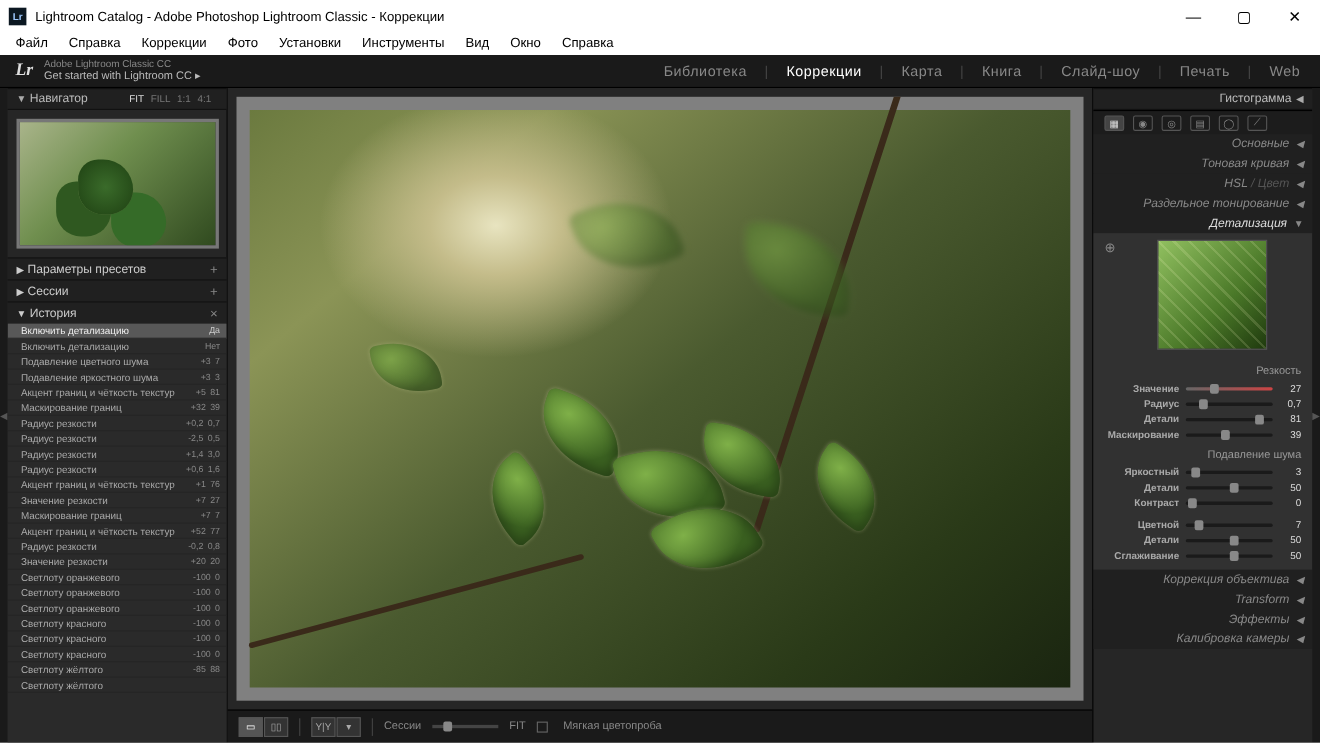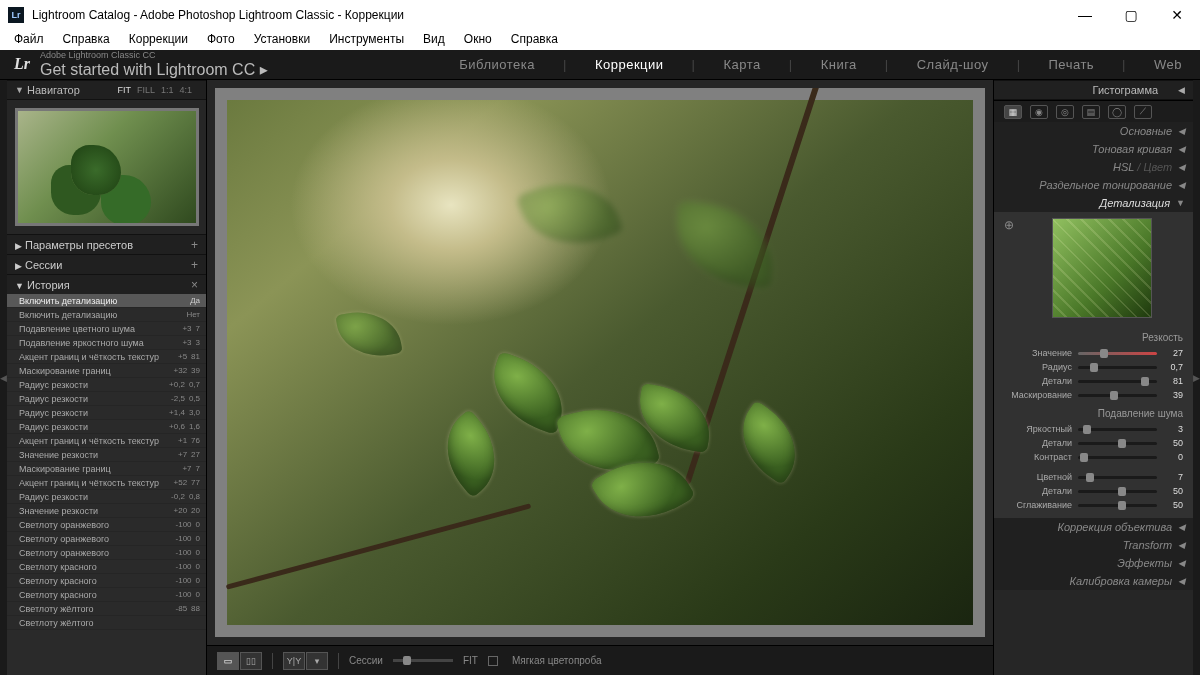--- a/index.html
+++ b/index.html
@@ -10,31 +10,31 @@
 .win-controls { position: absolute; right: 0; top: 0; display: flex; height: 30px; }
 .win-controls div { width: 46px; display: flex; align-items: center; justify-content: center; color: #000; font-size: 14px; }
 .menubar { height: 20px; background: #fff; padding: 0 6px; }
 .menubar span { color: #000; font-size: 12px; padding: 2px 8px; display:inline-block; }
 .app-body { height: 625px; background: #1a1a1a; display: flex; flex-direction: column; }
 .identity { height: 30px; display: flex; align-items: center; justify-content: space-between; padding: 0 14px; border-bottom: 1px solid #000; }
 .identity .left { display: flex; align-items: center; gap: 10px; }
 .identity .lr-logo { font: italic 700 16px Georgia,serif; color: #e0e0e0; }
 .identity .sub { line-height: 1.1; }
 .identity .sub .s1 { font-size: 9px; color: #888; }
-.identity .sub .s2 { font-size: 16px; color: #bbb; }
-.modules { display: flex; gap: 20px; align-items:center; }
+.identity .sub .s2 { font-size: 10px; color: #bbb; }
+.modules { display: flex; gap: 8px; align-items:center; }
 .modules span { font-size: 13px; color: #888; padding: 0 4px; letter-spacing:.5px;}
 .modules span.active { color: #fff; }
 .modules .sep { color:#444; }
 .workspace { flex: 1; display: flex; min-height: 0; background:#262626; }
 .panel-left { width: 200px; background: #262626; display: flex; flex-direction: column; border-right:1px solid #000;}
 .panel-right { width: 200px; background: #262626; display: flex; flex-direction: column; border-left:1px solid #000;}
 .center { flex: 1; background: #262626; display: flex; flex-direction: column; }
 .panel-header { height: 20px; background: #202020; display: flex; align-items: center; padding: 0 8px; font-size: 11px; color: #bbb; border-top:1px solid #111; border-bottom:1px solid #111;}
-.panel-header.right { justify-content: flex-end; text-align:right; gap:20px;}
+.panel-header.right { justify-content: flex-end; text-align:right; gap:4px;}
 .panel-header .tri { font-size: 9px; color:#aaa;}
 .nav-thumb { padding: 8px; }
 .nav-thumb .th { width: 184px; height: 118px; border: 3px solid #777; background: linear-gradient(135deg,#a9b48a 0%,#708f4f 40%,#304a1f 100%); position:relative; overflow:hidden;}
 .nav-thumb .th::before{content:"";position:absolute;left:30%;top:30%;width:50px;height:50px;background:radial-gradient(circle,#3a6b2a,#1e4012);border-radius:40% 60% 50% 50%;box-shadow: -20px 20px 0 #2f5820, 30px 30px 0 #356b28;}
 .fit-row { display:flex; justify-content:flex-end; gap:6px; font-size:9px; color:#777; padding:0 6px;}
 .fit-row span.on{color:#ddd;}
 .small-panel { height: 20px; background:#202020; display:flex; align-items:center; padding:0 8px; justify-content:space-between; border-top:1px solid #111;}
 .small-panel .tri{font-size:9px;}
 .history { flex:1; overflow:hidden; background:#2a2a2a;}
 .history-row { display:flex; justify-content:space-between; align-items:center; height:14px; padding:0 6px 0 12px; font-size:9px; color:#aaa; border-bottom:1px solid #252525;}
@@ -57,21 +57,21 @@
 .r-collapsed .tri{font-size:9px;color:#888;}
 .r-collapsed .dim{color:#555;}
 .tool-strip{height:22px;background:#1c1c1c;display:flex;align-items:center;gap:8px;padding:0 10px;border-top:1px solid #000;}
 .tool-strip .tool{width:18px;height:14px;border:1px solid #555;border-radius:2px;display:flex;align-items:center;justify-content:center;font-size:9px;color:#888;}
 .tool-strip .tool.on{background:#444;color:#ddd;}
 .detail-body{padding:6px 10px;background:#313131;}
 .detail-thumb{width:100px;height:100px;margin:0 auto 8px; border:1px solid #555; background:linear-gradient(135deg,#91c060 0%,#4a7828 60%,#1f3a0e 100%);position:relative;overflow:hidden;}
 .detail-thumb::after{content:"";position:absolute;inset:0;background:repeating-linear-gradient(45deg,transparent 0 8px,rgba(255,255,200,.15) 8px 10px);}
 .subhead{text-align:right;font-size:10px;color:#999;margin:6px 0 3px;}
 .slider-row{display:flex;align-items:center;height:14px;gap:6px;font-size:9px;}
-.slider-row .sl-label{width:68px;text-align:right;color:#aaa;}
+.slider-row .sl-label{width:68px;text-align:right;color:#aaa;font-weight:bold;}
 .slider-row .track{flex:1;height:3px;background:#1a1a1a;border-radius:2px;position:relative;}
 .slider-row .knob{position:absolute;top:-3px;width:8px;height:9px;background:#888;border-radius:2px;}
 .slider-row .val{width:20px;text-align:right;color:#ddd;}
 .slider-row .track.tint{background:linear-gradient(90deg,#666,#c44);}
 .r-footer{height:28px;background:#1a1a1a;display:flex;gap:6px;padding:4px 10px;border-top:1px solid #000;}
 .r-footer button{flex:1;background:#333;border:1px solid #555;color:#ccc;font-size:10px;border-radius:2px;}
 .plus{color:#888;font-size:12px;}
 .cb{width:10px;height:10px;border:1px solid #666;display:inline-block;vertical-align:middle;margin-right:4px;}
 .edge-handle{width:7px;background:#1a1a1a;display:flex;align-items:center;justify-content:center;color:#555;font-size:9px;}
 </style>

